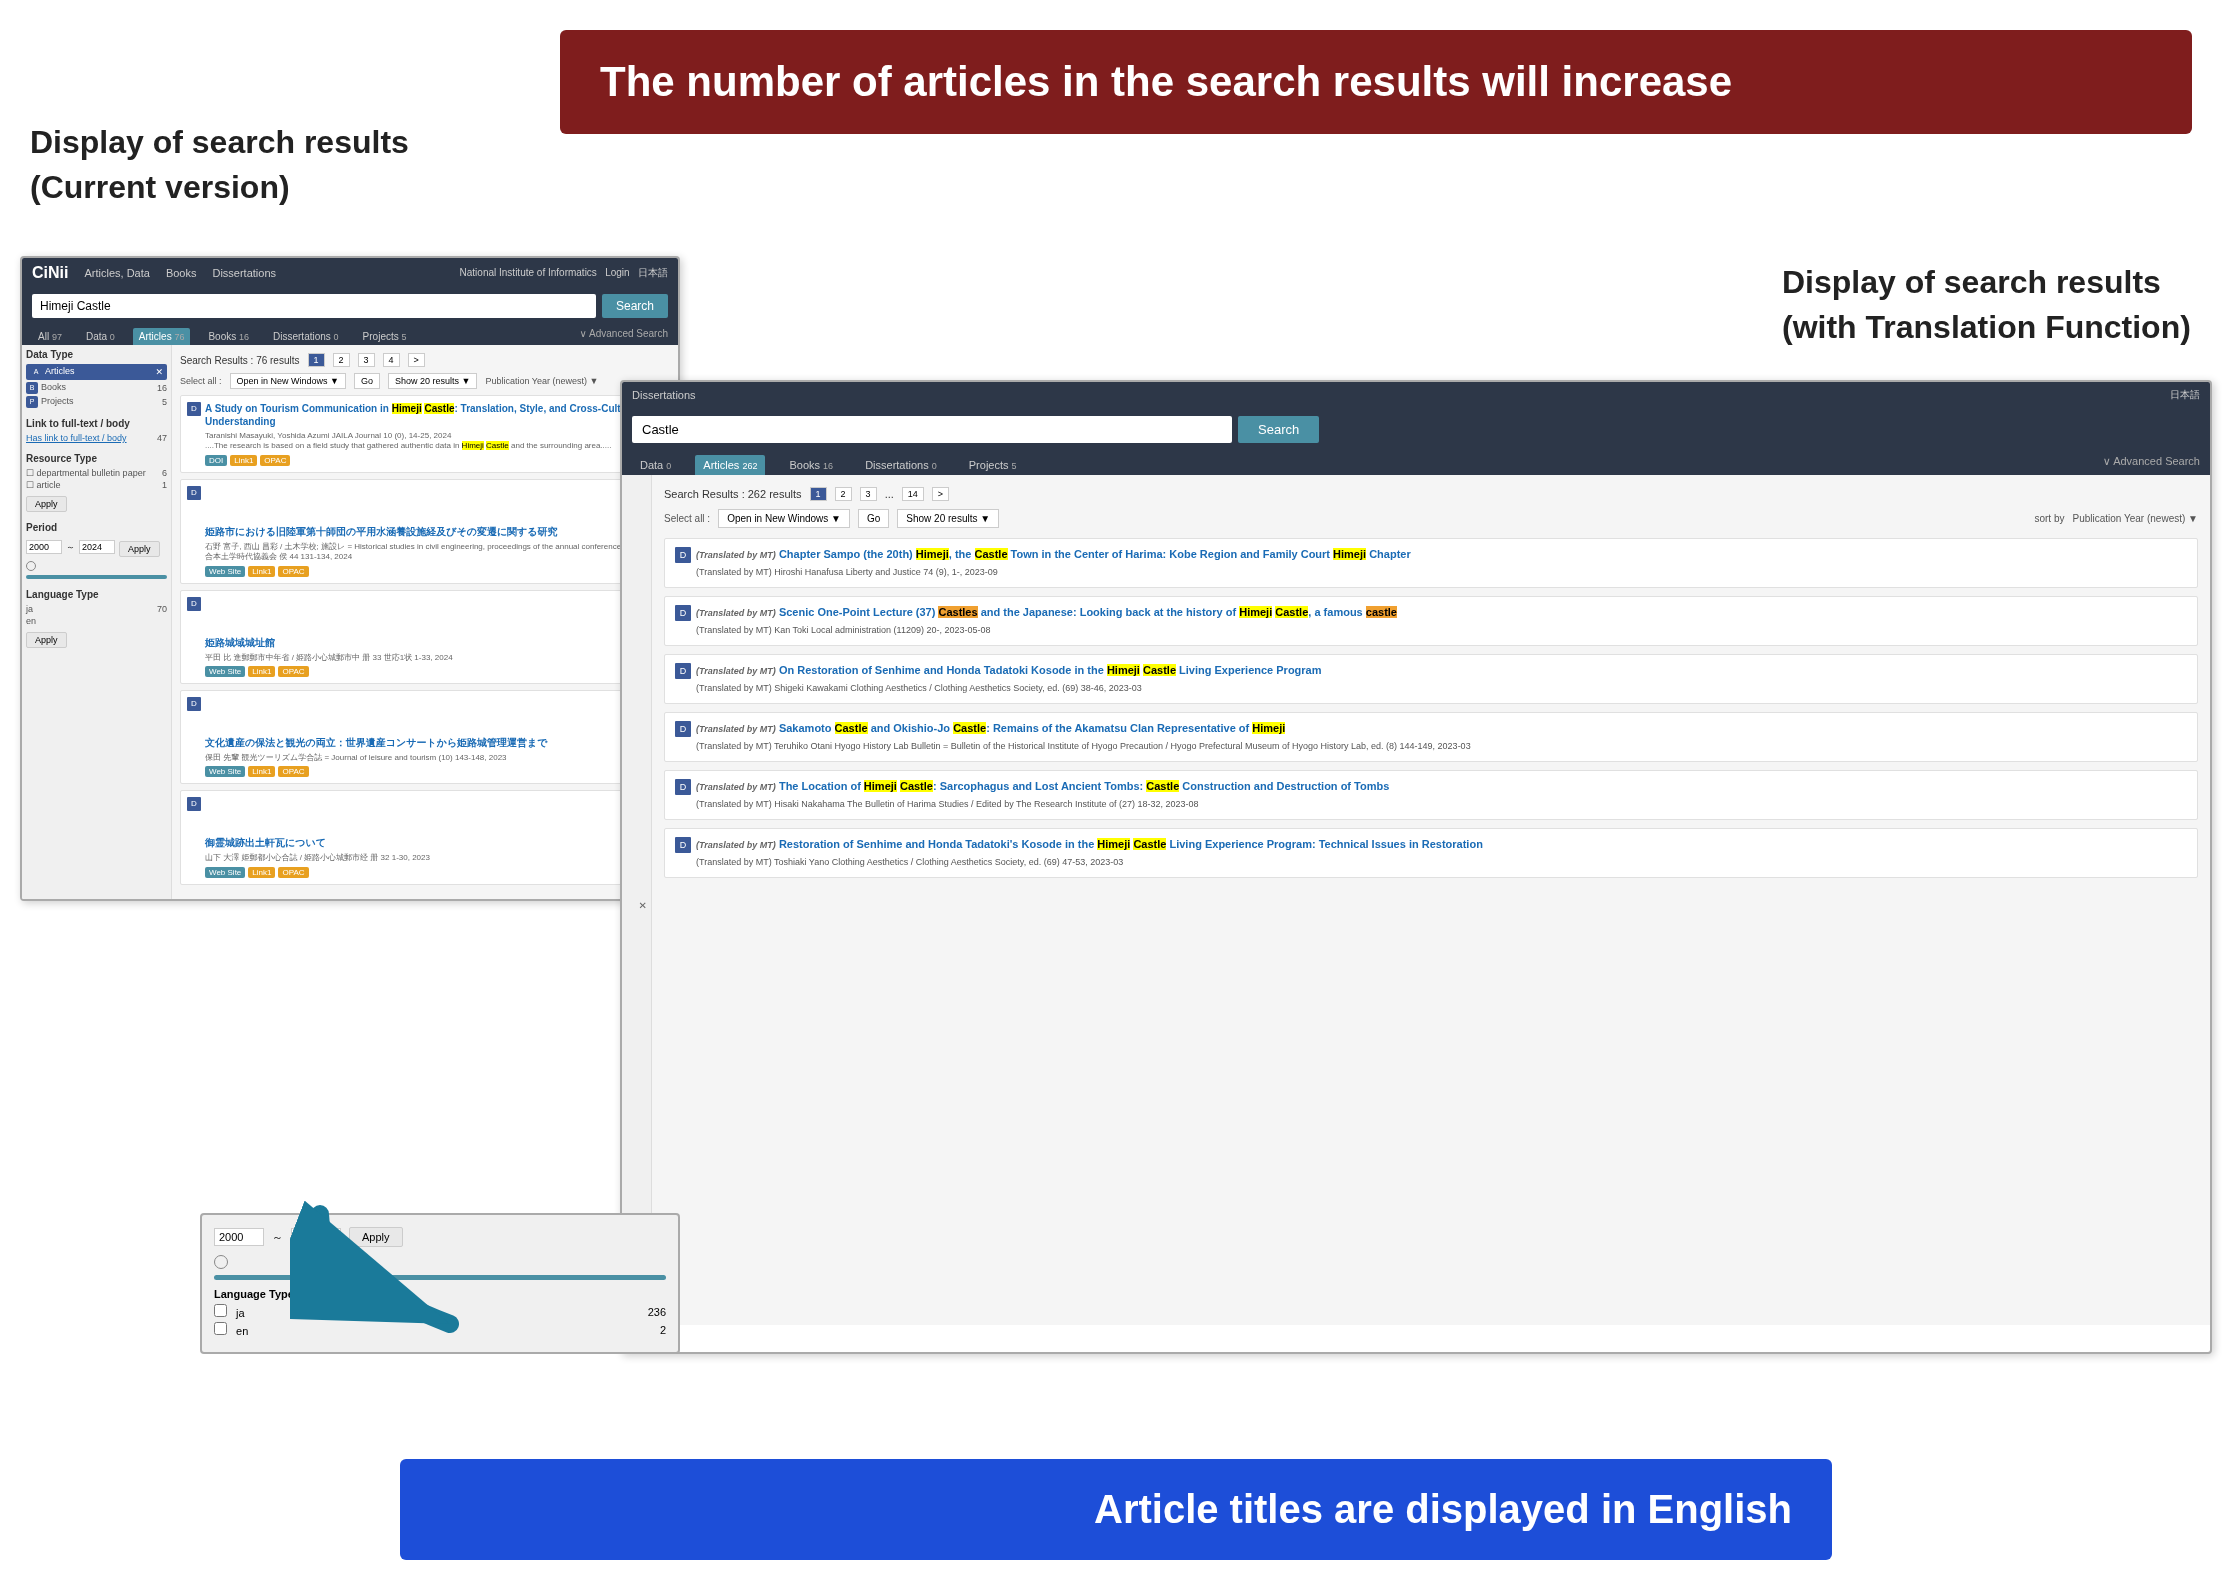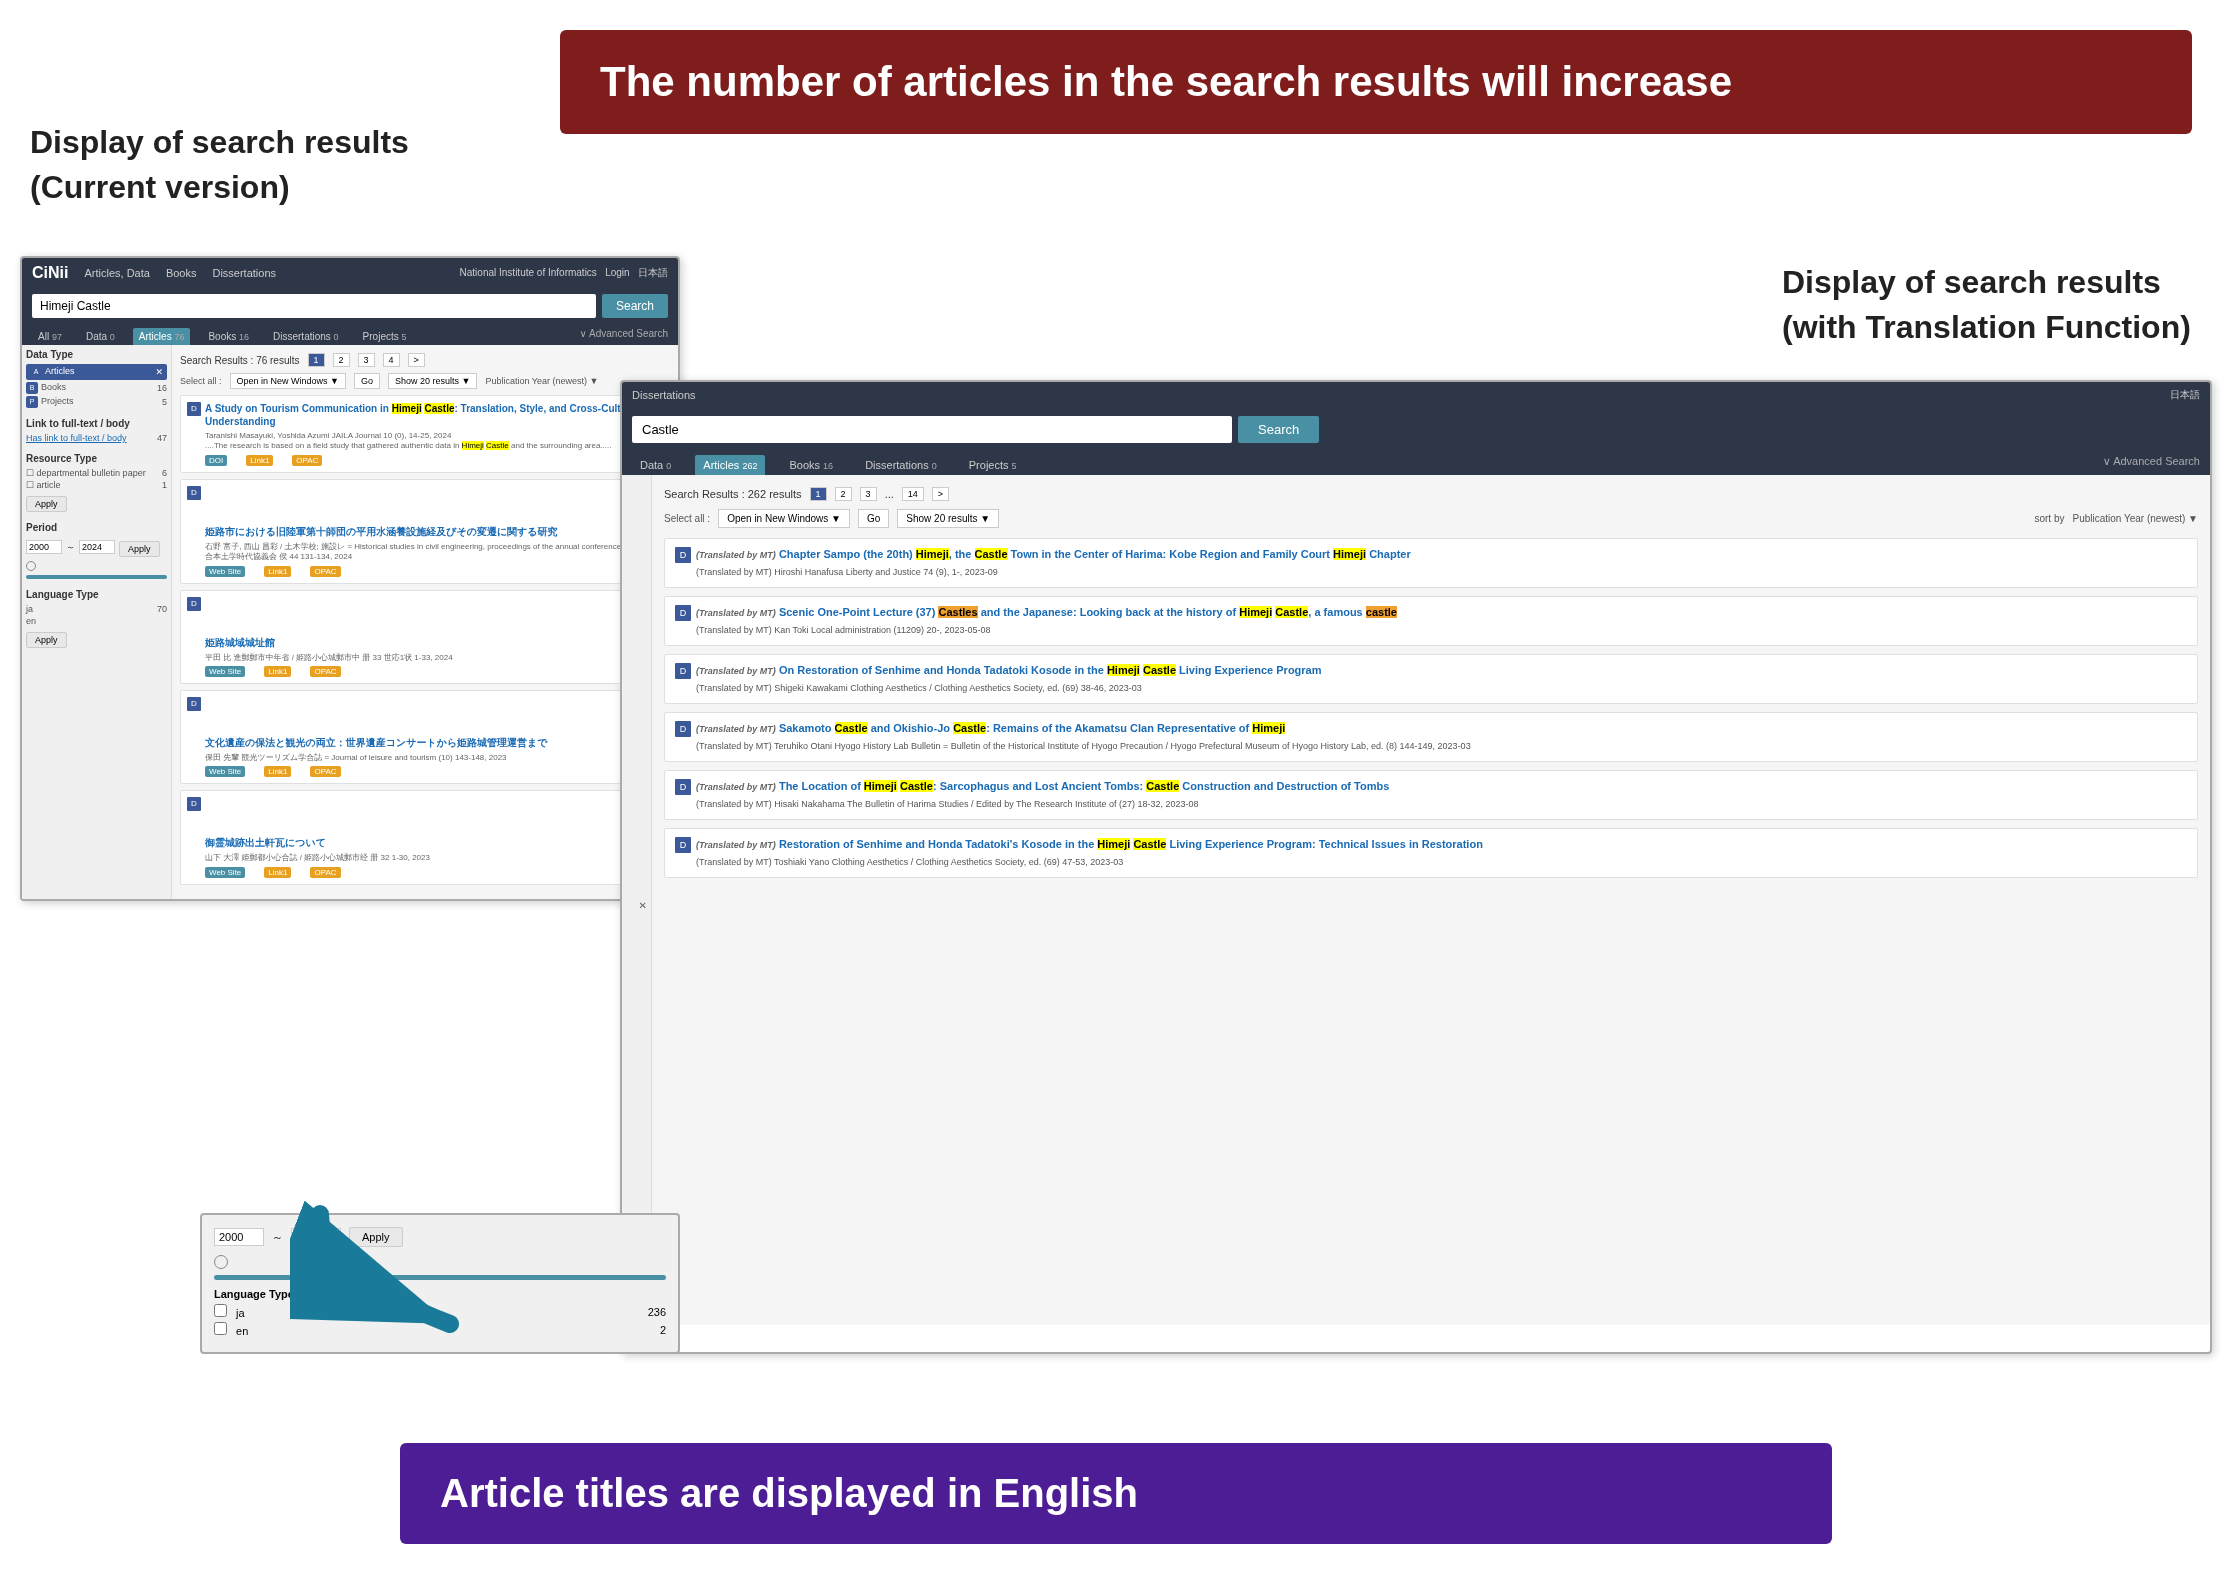--- a/index.html
+++ b/index.html
@@ -23,30 +23,30 @@
       font-size: 42px;
       font-weight: bold;
       padding: 28px 40px;
       border-radius: 6px;
       z-index: 10;
     }
 
     
     .bottom-banner {
       position: absolute;
-      bottom: 30px;
+      bottom: 14px;
       left: 400px;
       right: 400px;
-      background: #4c1d95;
+      background: #1d4ed8;
       color: white;
       font-size: 40px;
       font-weight: bold;
       padding: 28px 40px;
       border-radius: 6px;
-      text-align: left;
+      text-align: right;
       z-index: 10;
     }
 
     
     .left-label {
       position: absolute;
       top: 120px;
       left: 30px;
       font-size: 32px;
       font-weight: bold;
@@ -318,21 +318,21 @@
       color: #000;
     }
     .article-meta {
       font-size: 8px;
       color: #666;
       margin-bottom: 3px;
       line-height: 1.3;
     }
     .article-tags {
       display: flex;
-      gap: 19px;
+      gap: 3px;
     }
     .tag-doi { background: #4a90a4; color: white; padding: 1px 4px; font-size: 8px; border-radius: 2px; }
     .tag-link1 { background: #e8a020; color: white; padding: 1px 4px; font-size: 8px; border-radius: 2px; }
     .tag-opac { background: #e8a020; color: white; padding: 1px 4px; font-size: 8px; border-radius: 2px; }
     .tag-weblink { background: #4a90a4; color: white; padding: 1px 4px; font-size: 8px; border-radius: 2px; }
     .article-title-jp {
       font-size: 10px;
       color: #1a6bb5;
       font-weight: bold;
       margin-bottom: 3px;

